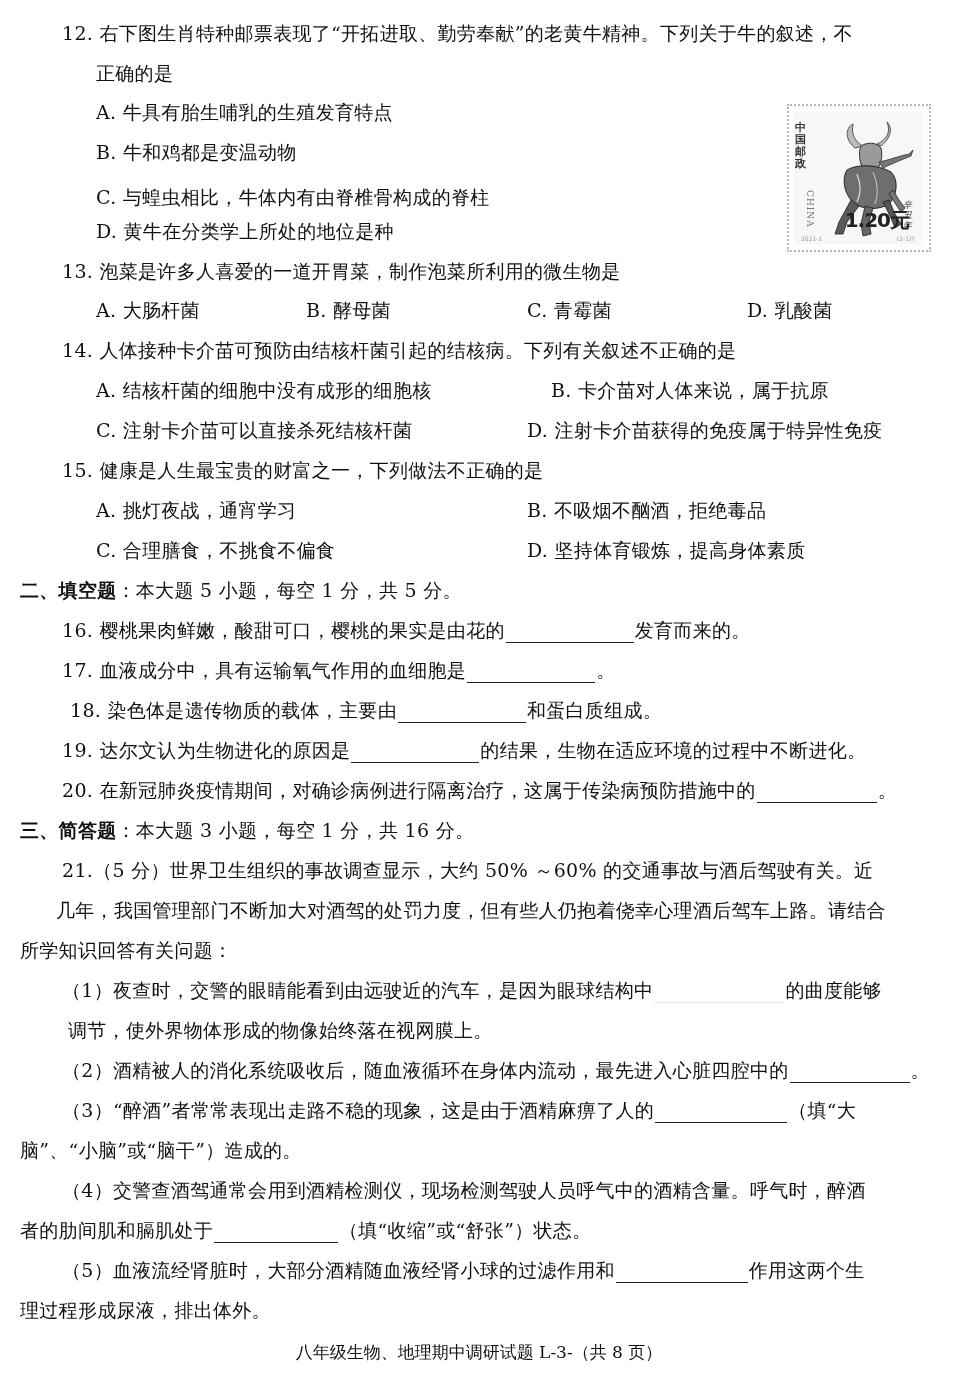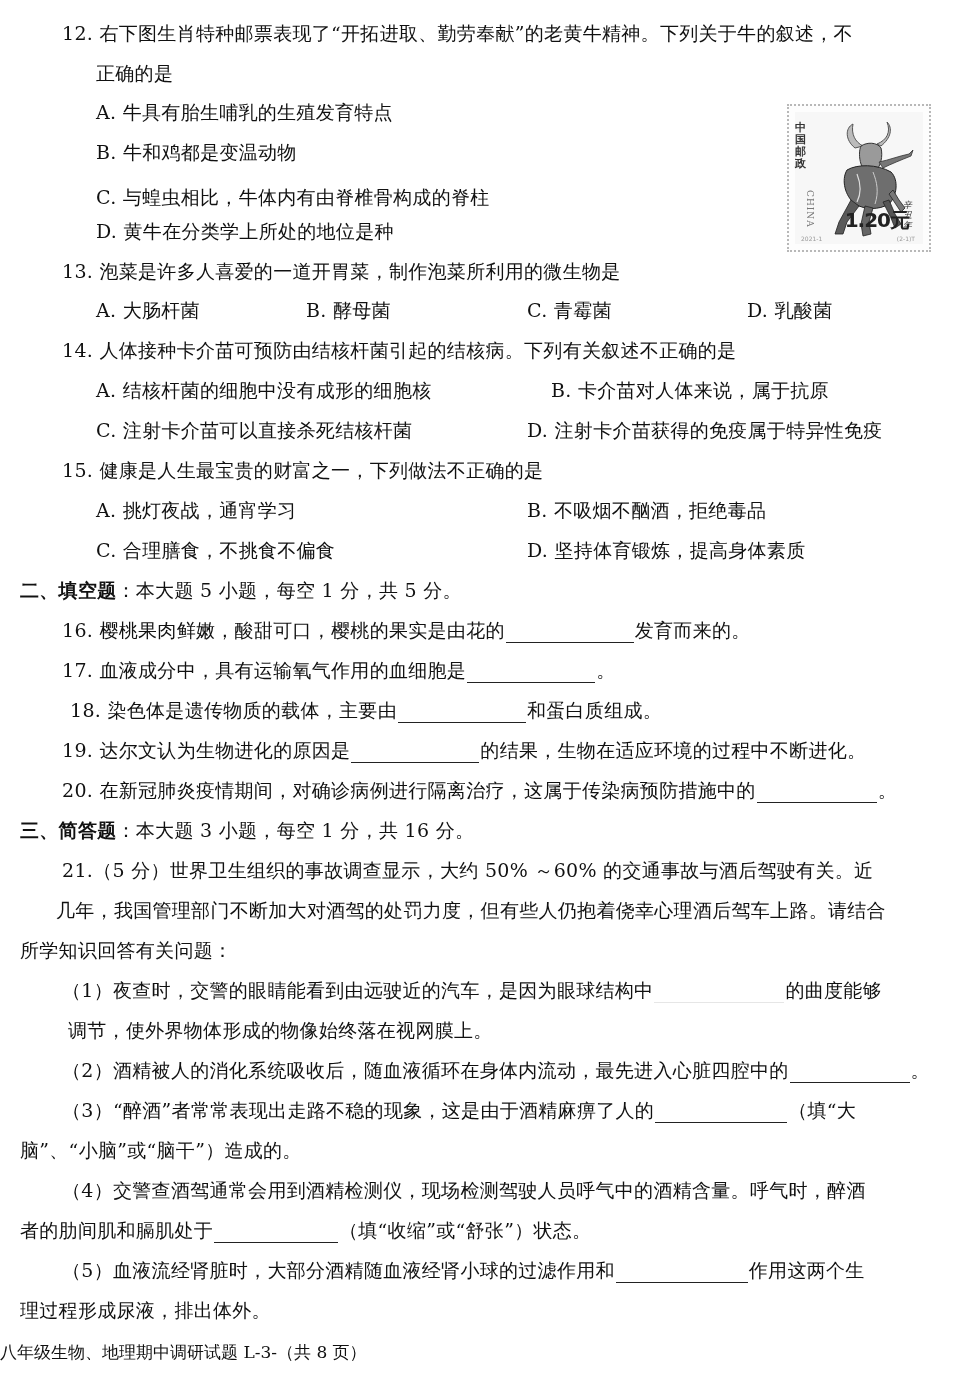--- a/index.html
+++ b/index.html
@@ -33,21 +33,21 @@
     .blank.faint {
       border-bottom-color: #e6e6e6;
     }
     .section-head {
       font-weight: bold;
     }
     .footer {
       position: absolute;
       left: 0;
       width: 958px;
-      text-align: left;
+      text-align: center;
       font-size: 17px;
       line-height: 22px;
     }
     
     .stamp {
       position: absolute;
       left: 787px;
       top: 104px;
       width: 144px;
       height: 148px;

